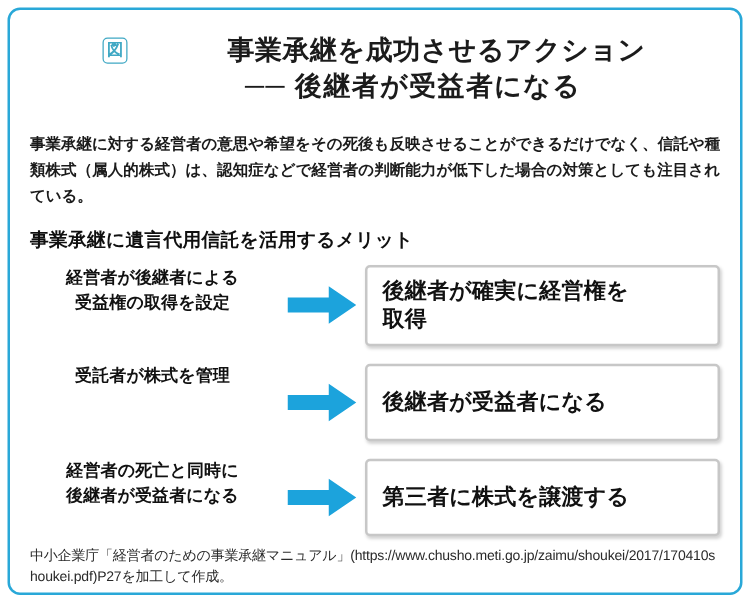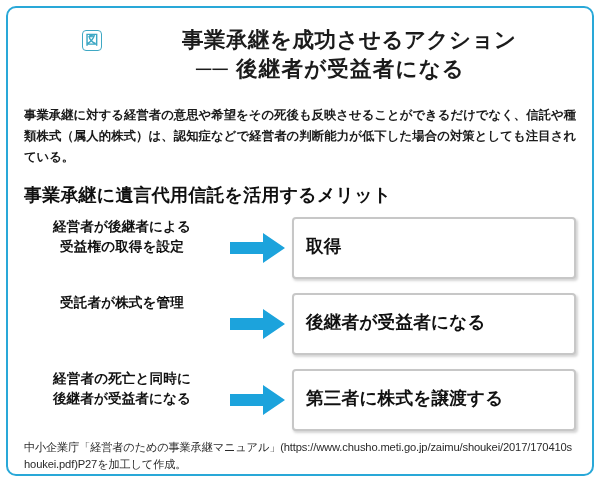--- a/index.html
+++ b/index.html
@@ -96,21 +96,21 @@
     font-weight: 700;
     line-height: 1.72;
     letter-spacing: -0.1px;
     margin-top: 9px;
     text-align: justify;
   }
 
   
   .section-heading {
     color: #101010;
-    font-size: 18px;
+    font-size: 15px;
     font-weight: 700;
     letter-spacing: 0.2px;
     margin-top: 14px;
   }
 
   
   .rows {
     margin-top: 10px;
     display: flex;
     flex-direction: column;
@@ -205,20 +205,21 @@
           <div class="row-label">
             <span class="l">経営者が後継者による</span>
             <span class="l">受益権の取得を設定</span>
           </div>
           <div class="arrow-cell">
             <svg class="arrow-svg" width="56" height="32" viewBox="0 0 56 32" aria-hidden="true">
               <polygon points="0,10 33,10 33,1 55,16 33,31 33,22 0,22" fill="#1ca3dc"></polygon>
             </svg>
           </div>
           <div class="outcome-box">
+            <span class="l">後継者が確実に経営権を</span>
             <span class="l">取得</span>
           </div>
         </div>
 
         <div class="row">
           <div class="row-label">
             <span class="l">受託者が株式を管理</span>
 
           </div>
           <div class="arrow-cell">

